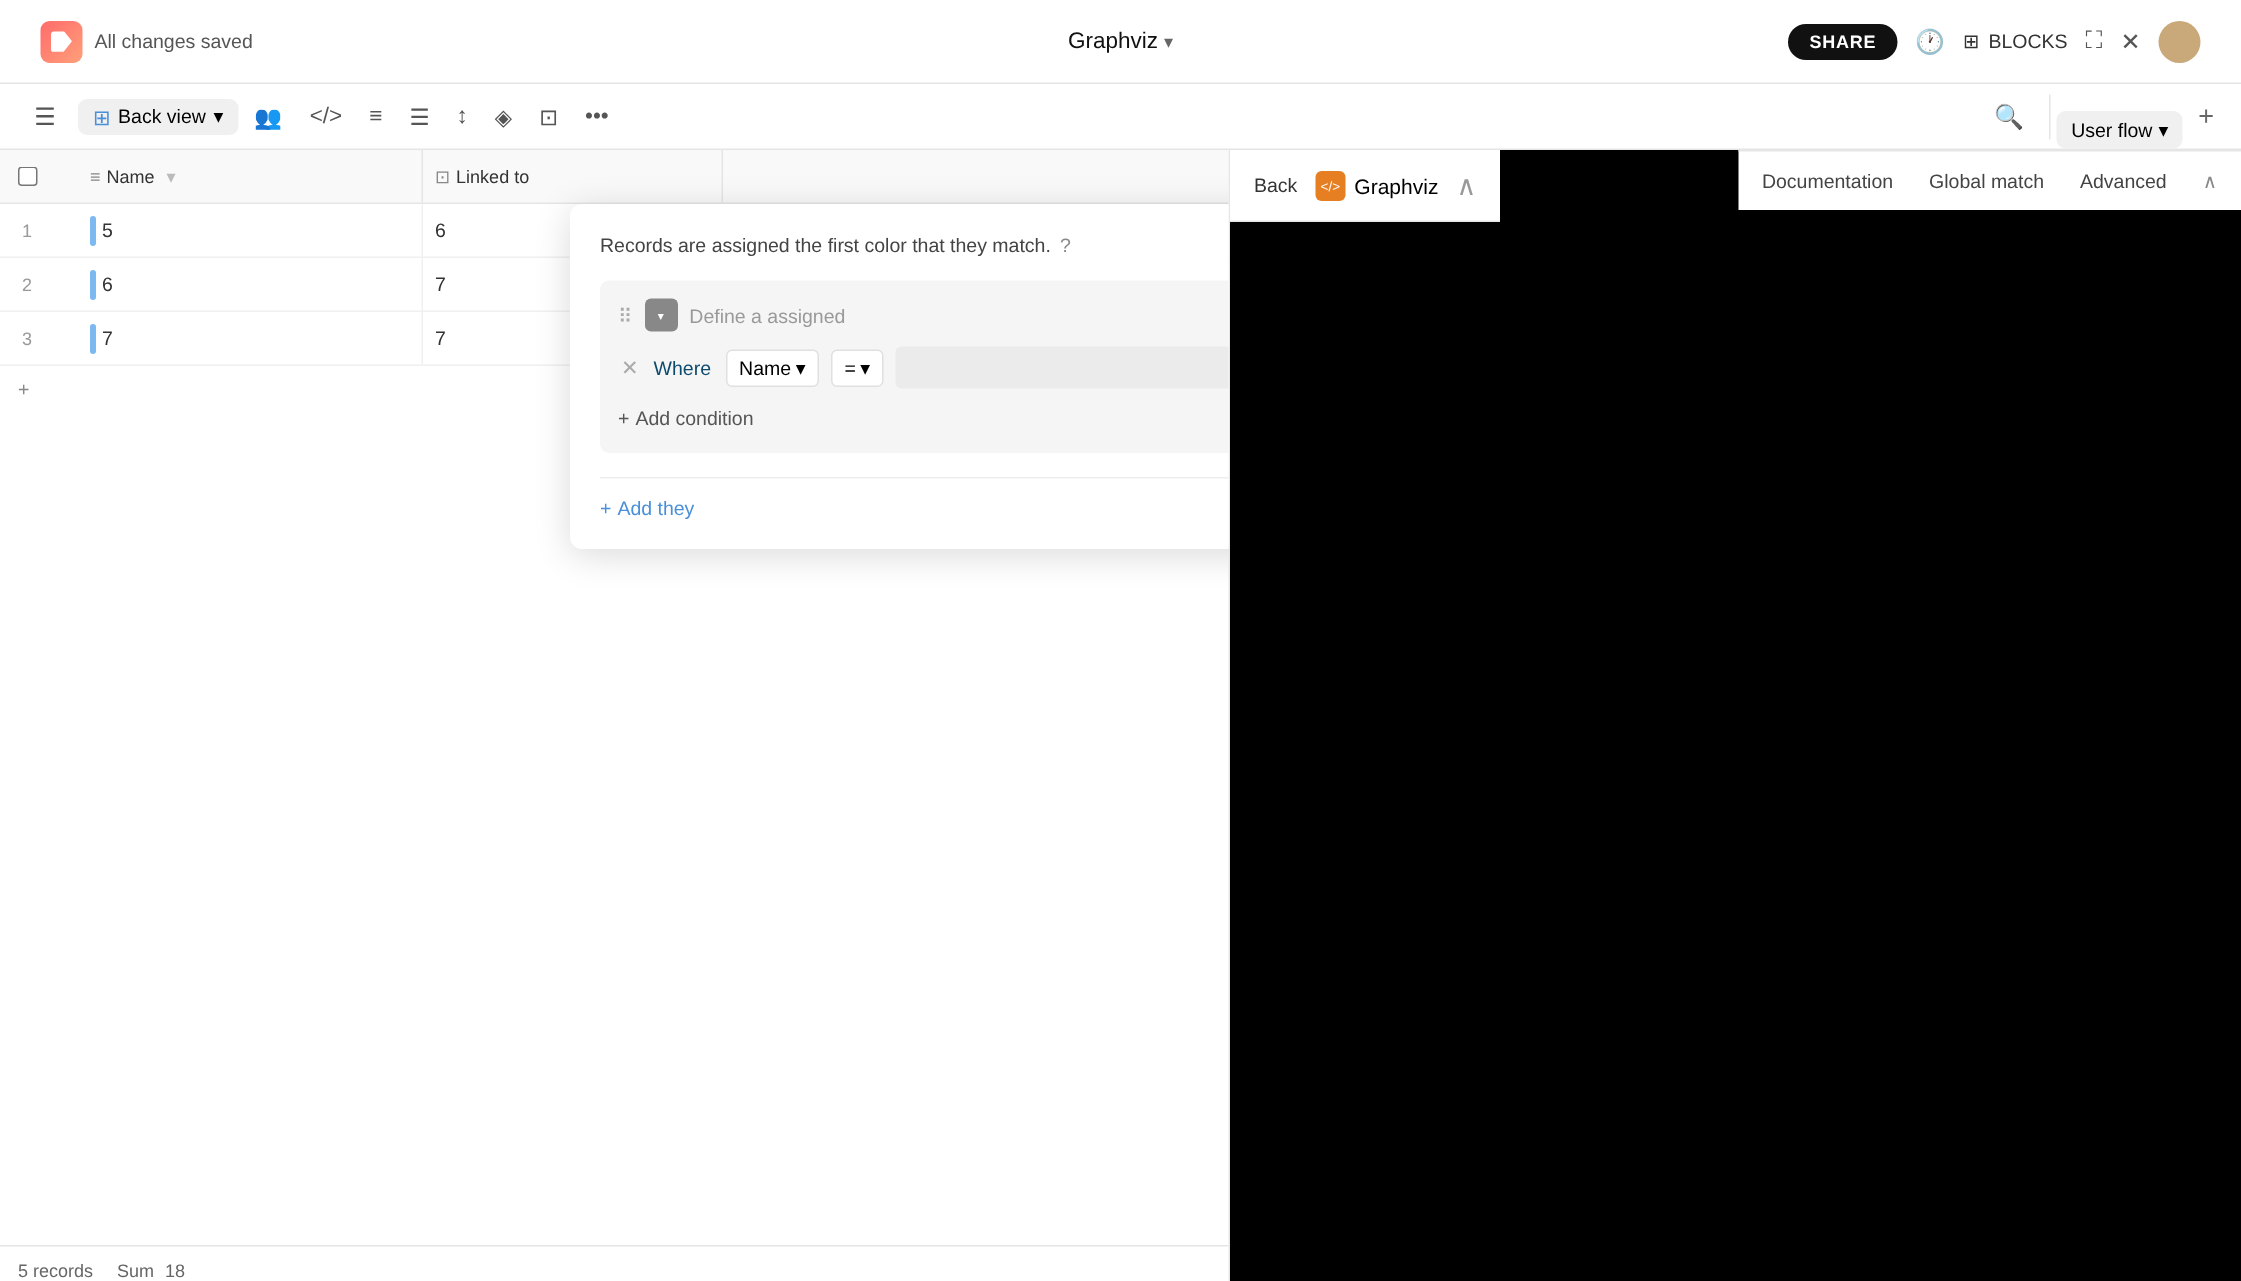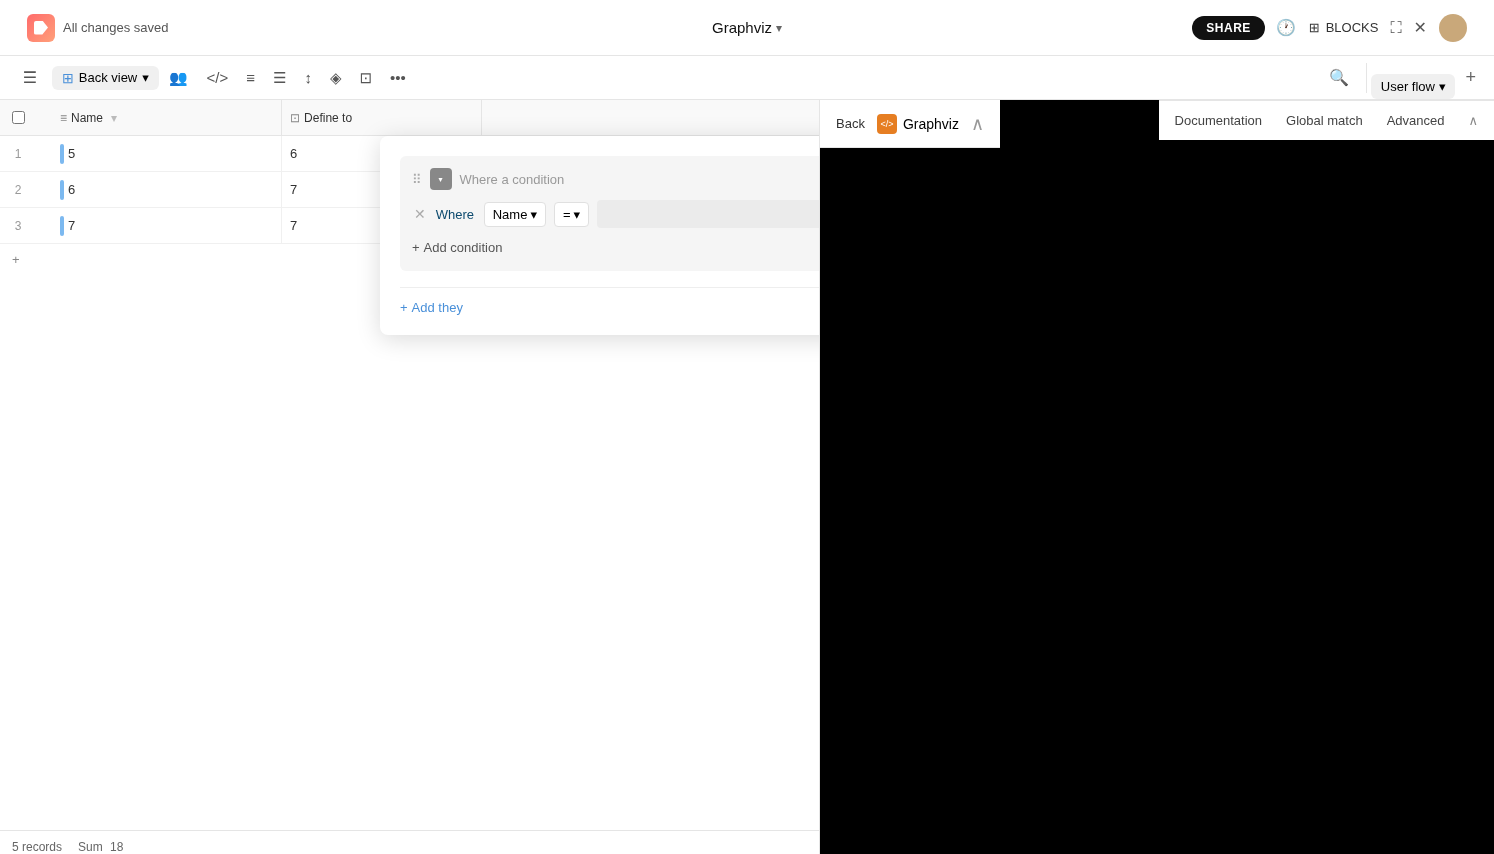--- a/index.html
+++ b/index.html
@@ -607,21 +607,21 @@
         <input type="checkbox" style="">
       </div>
       <div class="th-expand"></div>
       <div class="th-cell th-name">
         <span class="col-icon">≡</span>
         <span>Name</span>
         <span style="color:#bbb; margin-left:4px;">▾</span>
       </div>
       <div class="th-cell th-linked">
         <span class="col-icon">⊡</span>
-        <span>Define to</span>
+        <span>Linked to</span>
       </div>
     </div>
 
     <div class="table-row">
       <div class="row-num">1</div>
       <div class="row-expand"></div>
       <div class="row-cell row-name">
         <div class="row-color-bar"></div>
         <span>5</span>
       </div>
@@ -652,28 +652,32 @@
       <div class="row-cell row-linked">
         <span>7</span>
       </div>
     </div>
 
     <div class="add-row">
       <span>+</span>
     </div>
 
     <div class="popup-overlay">
+      <div class="popup-info">
+        <span>Records are assigned the first color that they match.</span>
+        <span class="info-icon">?</span>
+      </div>
 
       <div class="popup-rule">
         <div class="rule-header">
           <span class="drag-icon">⠿</span>
           <button class="color-dot-btn">
             <span class="chevron-down">▾</span>
           </button>
-          <span class="define-text">Where a condition</span>
+          <span class="define-text">Define a assigned</span>
         </div>
 
         <div class="condition-row">
           <button class="x-btn">✕</button>
           <span class="where-text">Where</span>
           <div class="field-dropdown">
             <span>Name</span>
             <span>▾</span>
           </div>
           <div class="op-dropdown">

